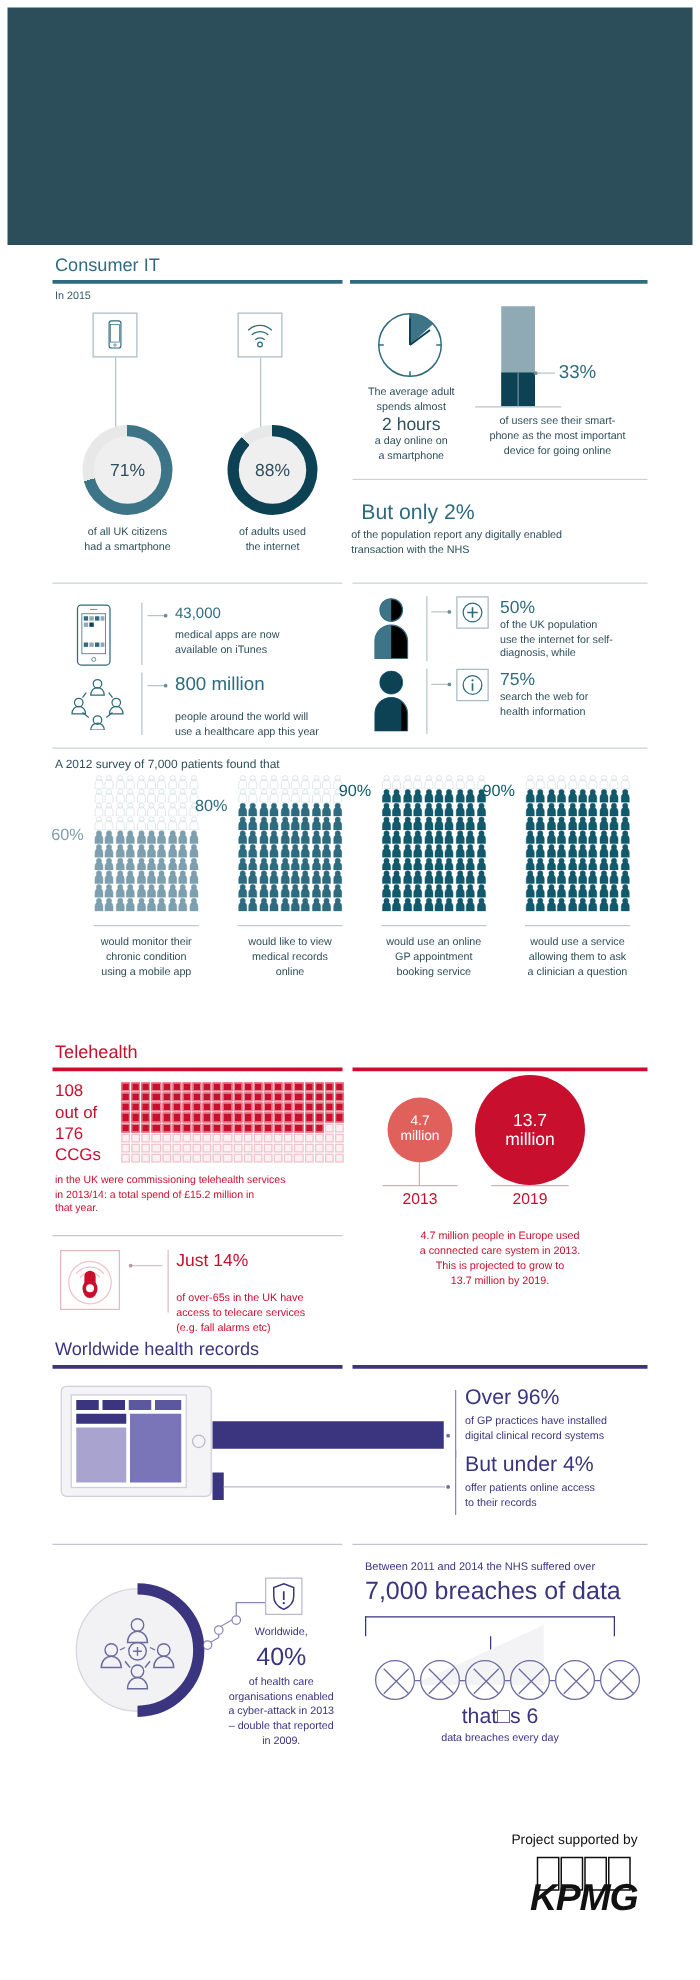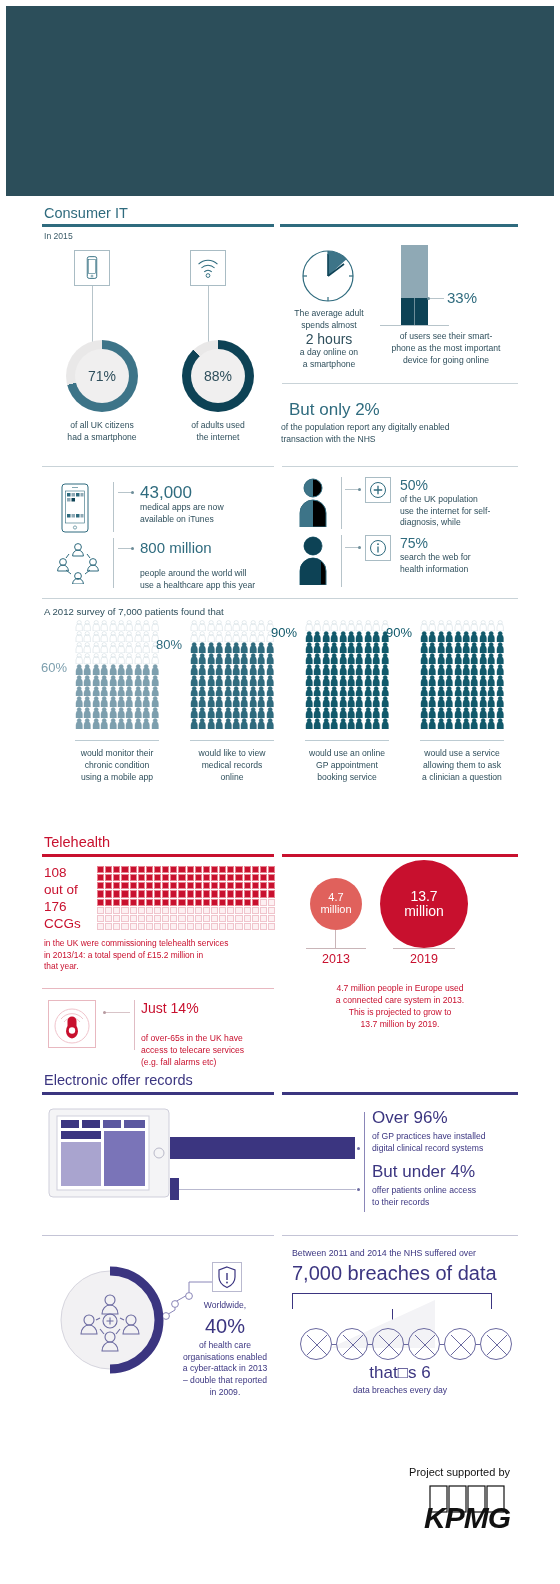--- a/index.html
+++ b/index.html
@@ -185,21 +185,21 @@
     <rect x="13.5" y="32" width="3.5" height="3.5" fill="#8fa9b5"></rect>
     <rect x="18" y="32" width="3.5" height="3.5" fill="#2f6b7e"></rect>
     <rect x="22.5" y="32" width="3" height="3.5" fill="#8fa9b5"></rect>
     <circle cx="17" cy="45.5" r="1.6" fill="none" stroke="#2f6b7e" stroke-width=".6"></circle>
     <line x1="14" y1="5.5" x2="20" y2="5.5" stroke="#2f6b7e" stroke-width=".6"></line>
   </svg>
 </div>
 <div class="vline" style="left:113px; top:482px; height:50px;"></div>
 <div class="hline" style="left:118px; top:492px; width:14px;"></div>
 <div class="dot" style="left:131px; top:490.5px;"></div>
-<div class="abs teal" style="left:140px; top:483px; font-size:17px;">43,000</div>
+<div class="abs teal" style="left:140px; top:483px; font-size:12px;">43,000</div>
 <div class="abs" style="left:140px; top:502px; font-size:8.6px; line-height:11.5px;">
   <div>medical apps are now</div>
   <div>available on iTunes</div>
 </div>
 
 <div class="abs" style="left:56px; top:540px;">
   <svg width="44" height="44" viewBox="0 0 44 44">
     <g fill="none" stroke="#2f6b7e" stroke-width="1">
       <circle cx="22" cy="7" r="3.4"></circle>
       <path d="M16.6 16 a5.4 6 0 0 1 10.8 0 z"></path>
@@ -2964,21 +2964,21 @@
 <div class="abs" style="left:393px; top:948px; width:62px; height:1px; background:#c9b5b8;"></div>
 <div class="abs red" style="left:393px; top:952px; width:62px; text-align:center; font-size:12.5px;">2019</div>
 
 <div class="abs red" style="left:290px; top:982px; width:220px; text-align:center; font-size:8.6px; line-height:12px;">
   <div>4.7 million people in Europe used</div>
   <div>a connected care system in 2013.</div>
   <div>This is projected to grow to</div>
   <div>13.7 million by 2019.</div>
 </div>
 
-<div class="sec-head purple" style="left:44px; top:1072px;">Electronic offer records</div>
+<div class="sec-head purple" style="left:44px; top:1072px;">Worldwide health records</div>
 <div class="rule" style="left:42px; top:1092px; width:232px; background:#3b3580;"></div>
 <div class="rule" style="left:282px; top:1092px; width:236px; background:#3b3580;"></div>
 
 <div class="abs" style="left:48px; top:1108px;">
   <svg width="122" height="90" viewBox="0 0 122 90">
     <rect x="1" y="1" width="120" height="88" rx="4" fill="#f4f4f6" stroke="#cfcfdb" stroke-width="1"></rect>
     <rect x="9" y="8" width="92" height="74" fill="#ffffff" stroke="#cfcfdb" stroke-width="1"></rect>
     <rect x="13" y="12" width="18" height="8" fill="#3b3580"></rect>
     <rect x="34" y="12" width="18" height="8" fill="#3b3580"></rect>
     <rect x="55" y="12" width="18" height="8" fill="#5c58a0"></rect>

